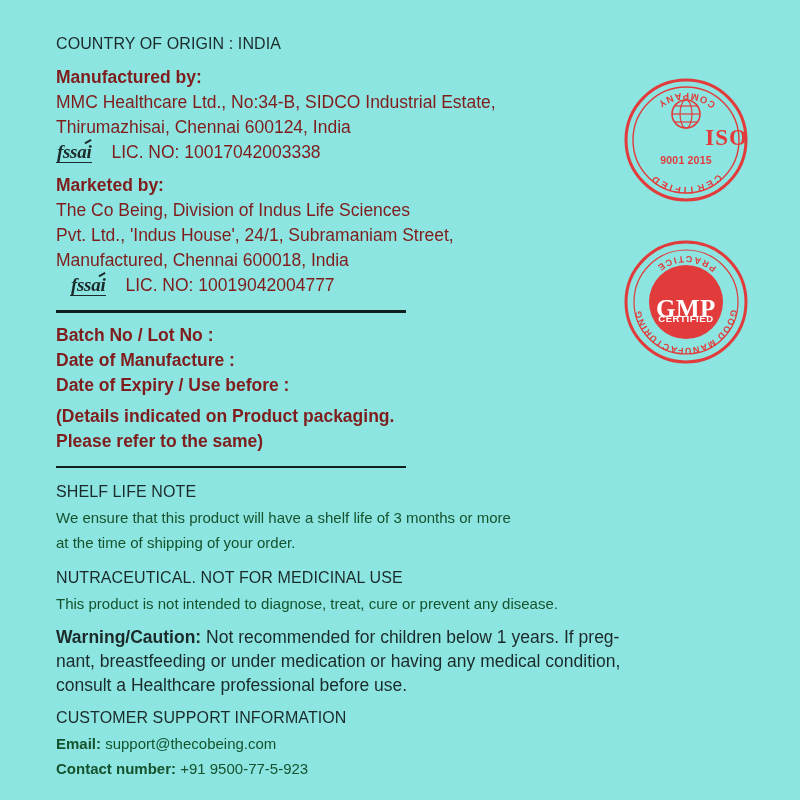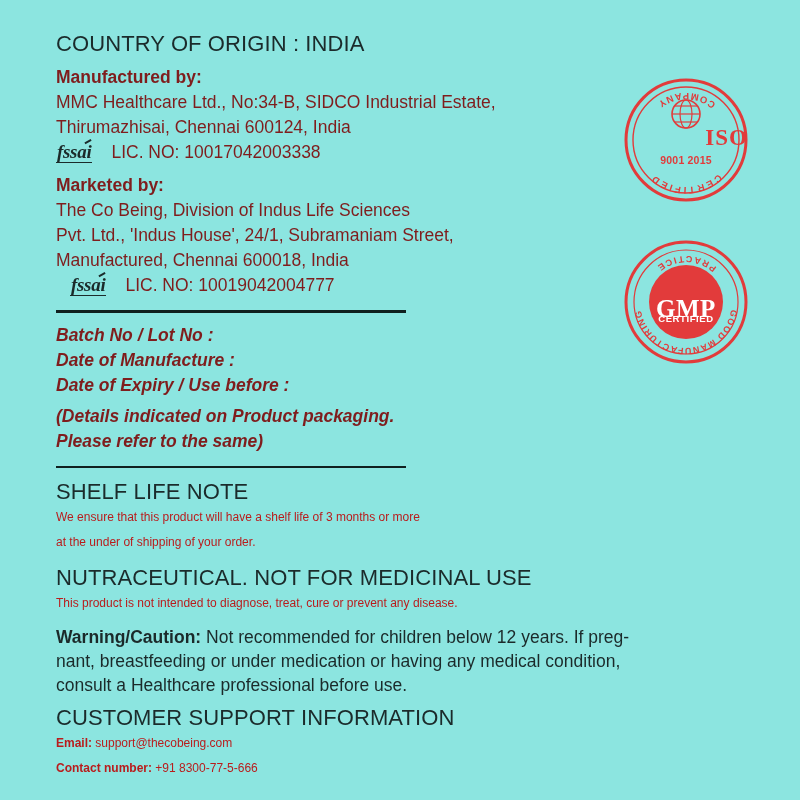--- a/index.html
+++ b/index.html
@@ -61,32 +61,32 @@
     transform-origin: right center;
   }
 
   .rule {
     width: 350px;
     height: 2.5px;
     background: #10201f;
     margin: 12px 0 10px 0;
   }
 
-  .batch .txt { font-weight: bold; font-style: italic; }
+  .batch .txt { font-weight: bold; }
 
   .section-head {
-    font-size: 22px;
+    font-size: 16px;
     line-height: 27px;
     letter-spacing: 0.1px;
     color: #1b2b2b;
   }
   .body-line {
-    font-size: 12px;
+    font-size: 15px;
     line-height: 25px;
-    color: #b91c1c;
+    color: #14532d;
   }
   .warn-line { font-size: 17.5px; line-height: 24px; }
 
   
   .badges {
     position: absolute;
     right: 46px;
     top: 78px;
     width: 130px;
   }
@@ -184,44 +184,44 @@
     <div style="height:6px"></div>
     <div class="txt">(Details indicated on Product packaging.</div>
     <div class="txt">Please refer to the same)</div>
   </div>
 
   <div class="rule"></div>
 
   <div>
     <div class="section-head">SHELF LIFE NOTE</div>
     <div class="body-line">We ensure that this product will have a shelf life of 3 months or more</div>
-    <div class="body-line">at the under of shipping of your order.</div>
+    <div class="body-line">at the time of shipping of your order.</div>
   </div>
 
   <div style="height:9px"></div>
 
   <div>
     <div class="section-head">NUTRACEUTICAL. NOT FOR MEDICINAL USE</div>
     <div class="body-line">This product is not intended to diagnose, treat, cure or prevent any disease.</div>
   </div>
 
   <div style="height:9px"></div>
 
   <div>
-    <div class="warn-line"><span class="bold">Warning/Caution:</span><span> Not recommended for children below 12 years. If preg-</span></div>
+    <div class="warn-line"><span class="bold">Warning/Caution:</span><span> Not recommended for children below 1 years. If preg-</span></div>
     <div class="warn-line">nant, breastfeeding or under medication or having any medical condition,</div>
     <div class="warn-line">consult a Healthcare professional before use.</div>
   </div>
 
   <div style="height:7px"></div>
 
   <div>
     <div class="section-head">CUSTOMER SUPPORT INFORMATION</div>
     <div class="body-line"><span class="bold">Email:</span><span> support@thecobeing.com</span></div>
-    <div class="body-line"><span class="bold">Contact number:</span><span> +91 8300-77-5-666</span></div>
+    <div class="body-line"><span class="bold">Contact number:</span><span> +91 9500-77-5-923</span></div>
   </div>
 
   <div class="badges">
 
     <div class="badge">
       <svg width="124" height="124" viewBox="0 0 124 124">
         <defs>
           <path id="isoTop" d="M 62,62 m -47,0 a 47,47 0 0 1 94,0" transform="rotate(180 62 62)"></path>
           <path id="isoBot" d="M 62,62 m -47,0 a 47,47 0 0 0 94,0" transform="rotate(180 62 62)"></path>
         </defs>

